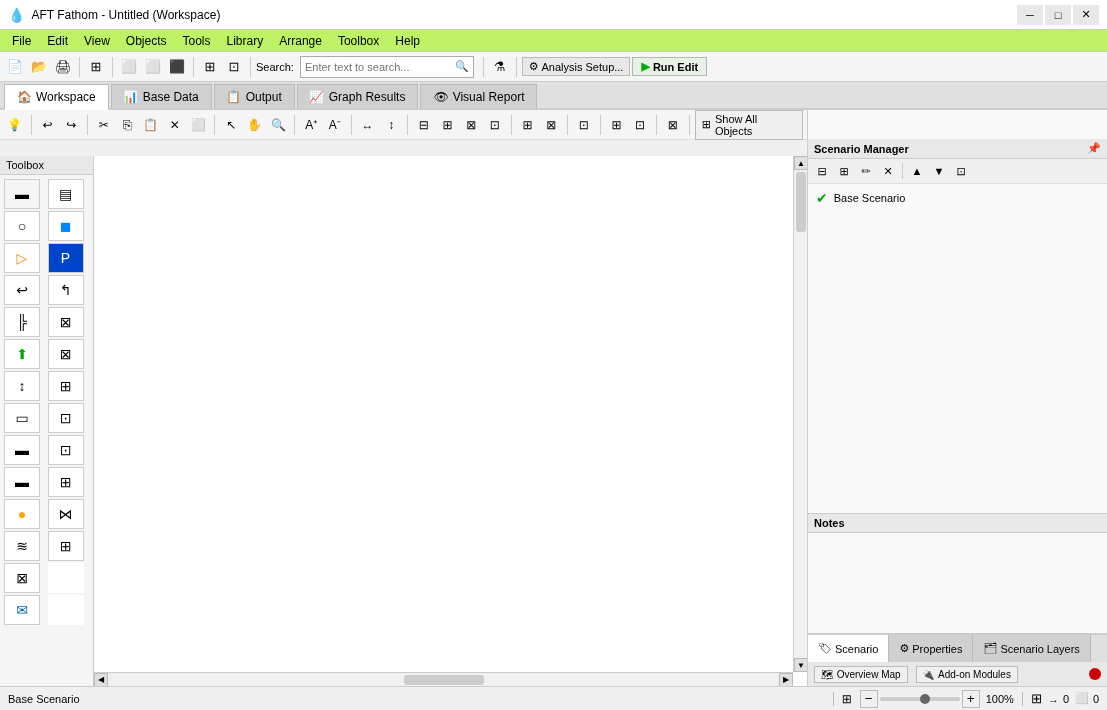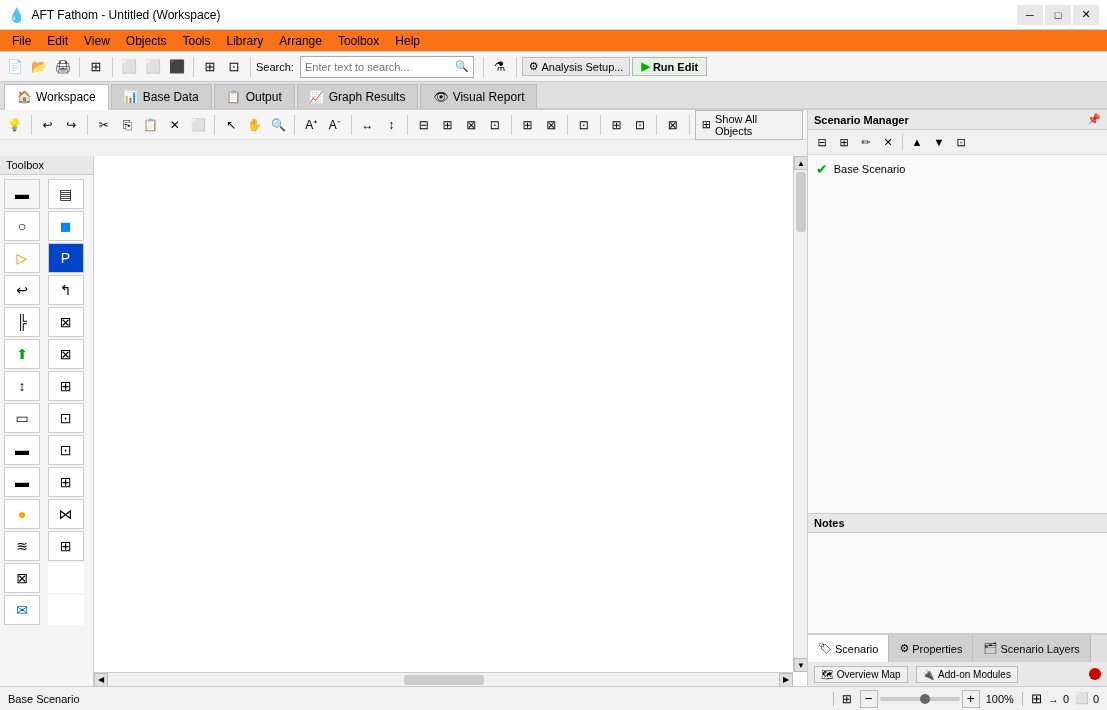--- a/index.html
+++ b/index.html
@@ -5,21 +5,21 @@
     * { box-sizing: border-box; margin: 0; padding: 0; }
     body { font-family: 'Segoe UI', Tahoma, Geneva, Verdana, sans-serif; font-size: 11px; background: #f0f0f0; overflow: hidden; user-select: none; }
 
     
     #titlebar { display: flex; align-items: center; background: #fff; height: 30px; padding: 0 8px; border-bottom: 1px solid #ccc; justify-content: space-between; }
     #titlebar .title-left { display: flex; align-items: center; gap: 6px; font-size: 12px; }
     #titlebar .win-controls { display: flex; gap: 2px; }
     #titlebar .win-controls button { width: 26px; height: 20px; border: none; background: #e8e8e8; cursor: pointer; font-size: 11px; }
 
     
-    #menubar { display: flex; align-items: center; background: #f97316; height: 22px; padding: 0 4px; border-bottom: 1px solid #ccc; }
+    #menubar { display: flex; align-items: center; background: #bef264; height: 22px; padding: 0 4px; border-bottom: 1px solid #ccc; }
     #menubar .menu-item { padding: 2px 8px; cursor: pointer; font-size: 12px; }
 
     
     #toolbar1 { display: flex; align-items: center; background: #f5f5f5; height: 30px; padding: 2px 4px; border-bottom: 1px solid #ccc; gap: 2px; }
     #toolbar1 .tb-btn { width: 22px; height: 22px; border: 1px solid transparent; background: transparent; cursor: pointer; display: flex; align-items: center; justify-content: center; font-size: 13px; }
     #toolbar1 .tb-sep { width: 1px; height: 20px; background: #ccc; margin: 0 3px; }
     #toolbar1 .search-box { display: flex; align-items: center; border: 1px solid #aaa; background: white; padding: 1px 4px; height: 22px; margin: 0 4px; }
     #toolbar1 .search-box input { border: none; outline: none; font-size: 11px; width: 150px; }
     #toolbar1 .analysis-setup { display: flex; align-items: center; gap: 3px; padding: 2px 6px; background: #e8e8e8; border: 1px solid #bbb; cursor: pointer; font-size: 11px; }
     #toolbar1 .run-model { display: flex; align-items: center; gap: 3px; padding: 2px 8px; background: #e8f0e8; border: 1px solid #aabfaa; cursor: pointer; font-size: 11px; font-weight: bold; }
@@ -45,21 +45,21 @@
     #canvas-area { flex: 1; background: white; position: relative; overflow: hidden; }
     #canvas-scroll-v { position: absolute; right: 0; top: 0; bottom: 14px; width: 14px; background: #f0f0f0; border-left: 1px solid #ccc; display: flex; flex-direction: column; }
     #canvas-scroll-h { position: absolute; bottom: 0; left: 0; right: 14px; height: 14px; background: #f0f0f0; border-top: 1px solid #ccc; display: flex; align-items: center; }
     .scroll-thumb-v { width: 10px; height: 60px; background: #ccc; margin: 2px auto; border-radius: 3px; cursor: pointer; }
     .scroll-thumb-h { height: 10px; width: 80px; background: #ccc; margin: 2px auto; border-radius: 3px; cursor: pointer; }
     .scroll-arrow { width: 14px; height: 14px; background: #e0e0e0; border: 1px solid #bbb; display: flex; align-items: center; justify-content: center; cursor: pointer; font-size: 8px; }
 
     
     #right-panel { width: 300px; display: flex; flex-direction: column; border-left: 1px solid #ccc; }
     #scenario-manager { flex: 1; background: #f9f9f9; border-bottom: 1px solid #ccc; }
-    #scenario-header { display: flex; align-items: center; justify-content: space-between; background: #e8e8e8; padding: 3px 6px; border-bottom: 1px solid #ccc; font-size: 11px; font-weight: bold; }
+    #scenario-header { display: flex; align-items: center; justify-content: space-between; background: #e8e8e8; padding: 3px 6px; border-bottom: 1px solid #ccc; font-size: 11px; font-weight: bold; margin-top: 29px; }
     #scenario-toolbar { display: flex; align-items: center; padding: 2px 4px; background: #f0f0f0; border-bottom: 1px solid #ddd; gap: 2px; }
     #scenario-toolbar .stb-btn { width: 20px; height: 20px; border: 1px solid transparent; background: transparent; cursor: pointer; display: flex; align-items: center; justify-content: center; font-size: 11px; }
     #scenario-content { padding: 4px; }
     .scenario-item { display: flex; align-items: center; gap: 6px; padding: 2px 4px; cursor: pointer; }
     .scenario-check { color: #00aa00; font-size: 14px; }
 
     #notes-panel { height: 120px; background: #f9f9f9; border-bottom: 1px solid #ccc; }
     #notes-header { background: #e8e8e8; padding: 3px 6px; font-size: 11px; font-weight: bold; border-bottom: 1px solid #ccc; }
     #notes-content { padding: 4px; height: 90px; overflow-y: auto; }
 

